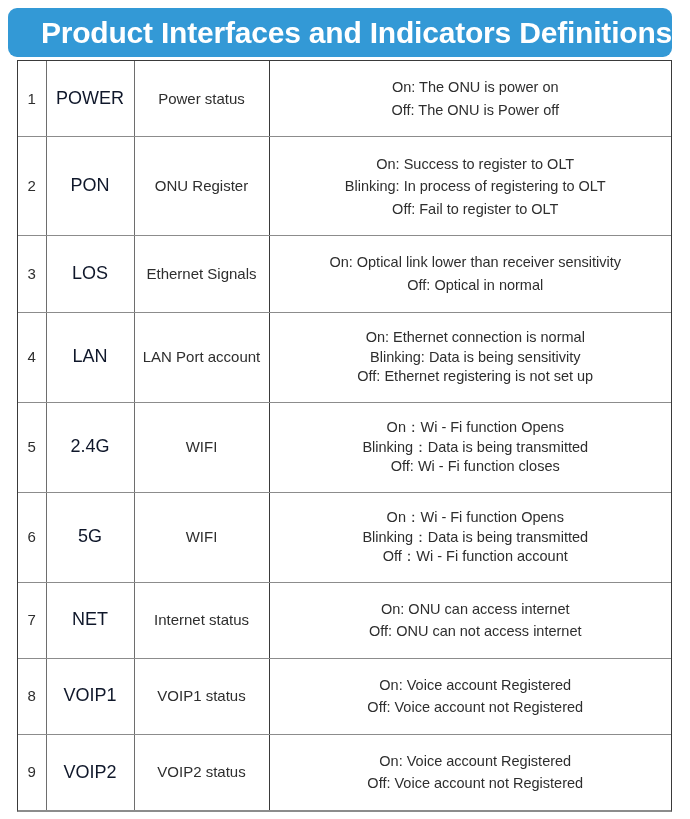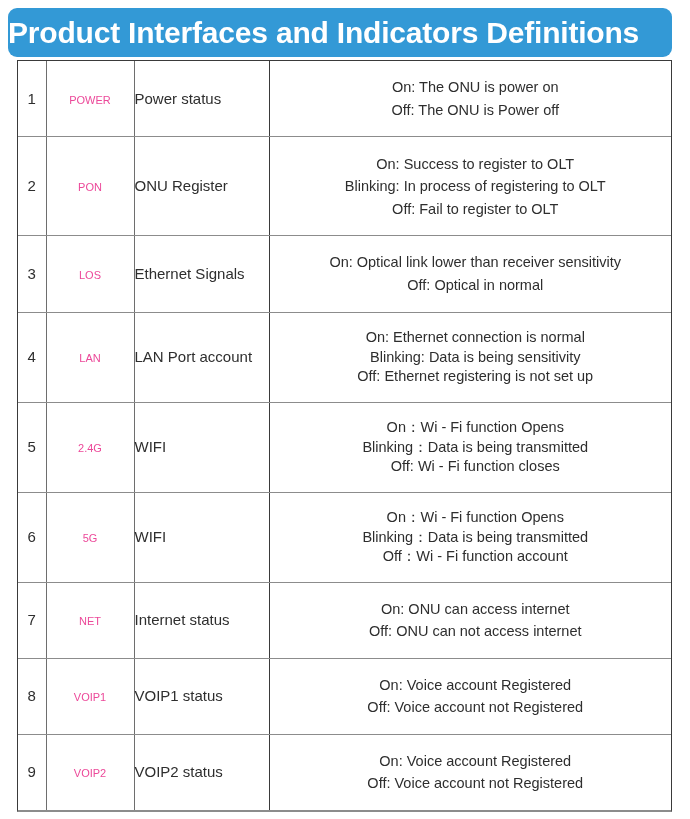--- a/index.html
+++ b/index.html
@@ -28,21 +28,21 @@
   .title-banner {
     position: absolute;
     left: 8px;
     top: 8px;
     width: 664px;
     height: 49px;
     background: #3399d6;
     border-radius: 9px;
     display: flex;
     align-items: center;
-    justify-content: flex-start;
+    justify-content: flex-end;
     box-sizing: border-box;
   }
   .title-text {
     color: #ffffff;
     font-size: 30px;
     font-weight: bold;
     letter-spacing: -0.2px;
     line-height: 1;
     white-space: nowrap;
     text-align: center;
@@ -68,36 +68,36 @@
     table-layout: fixed;
   }
   table.defs td {
     vertical-align: middle;
     padding: 0;
     box-sizing: border-box;
   }
   
   td.c-num   { width: 28px;  border-right: 1.5px solid #6e6e6e; text-align: center; }
   td.c-code  { width: 88px;  border-right: 1.5px solid #6e6e6e; text-align: center; }
-  td.c-func  { width: 135px; border-right: 1.5px solid #3a3a3a; }
+  td.c-func  { width: 135px; border-right: 1.5px solid #3a3a3a; text-align: center; }
   td.c-desc  { width: auto;  text-align: left; }
 
   
   tr.drow:not(:last-child) td {
     border-bottom: 1.5px solid #8c8c8c;
   }
 
   .num-text {
     font-size: 15px;
     color: #2e2e2e;
     line-height: 1.2;
   }
   .code-text {
-    font-size: 11px;
-    color: #ec4899;
+    font-size: 18px;
+    color: #0f172a;
     line-height: 1.2;
   }
   .func-text {
     font-size: 15px;
     color: #2e2e2e;
     line-height: 1.2;
   }
   .desc-list {
     margin: 14px;
     padding: 0 10px 0 20px;

